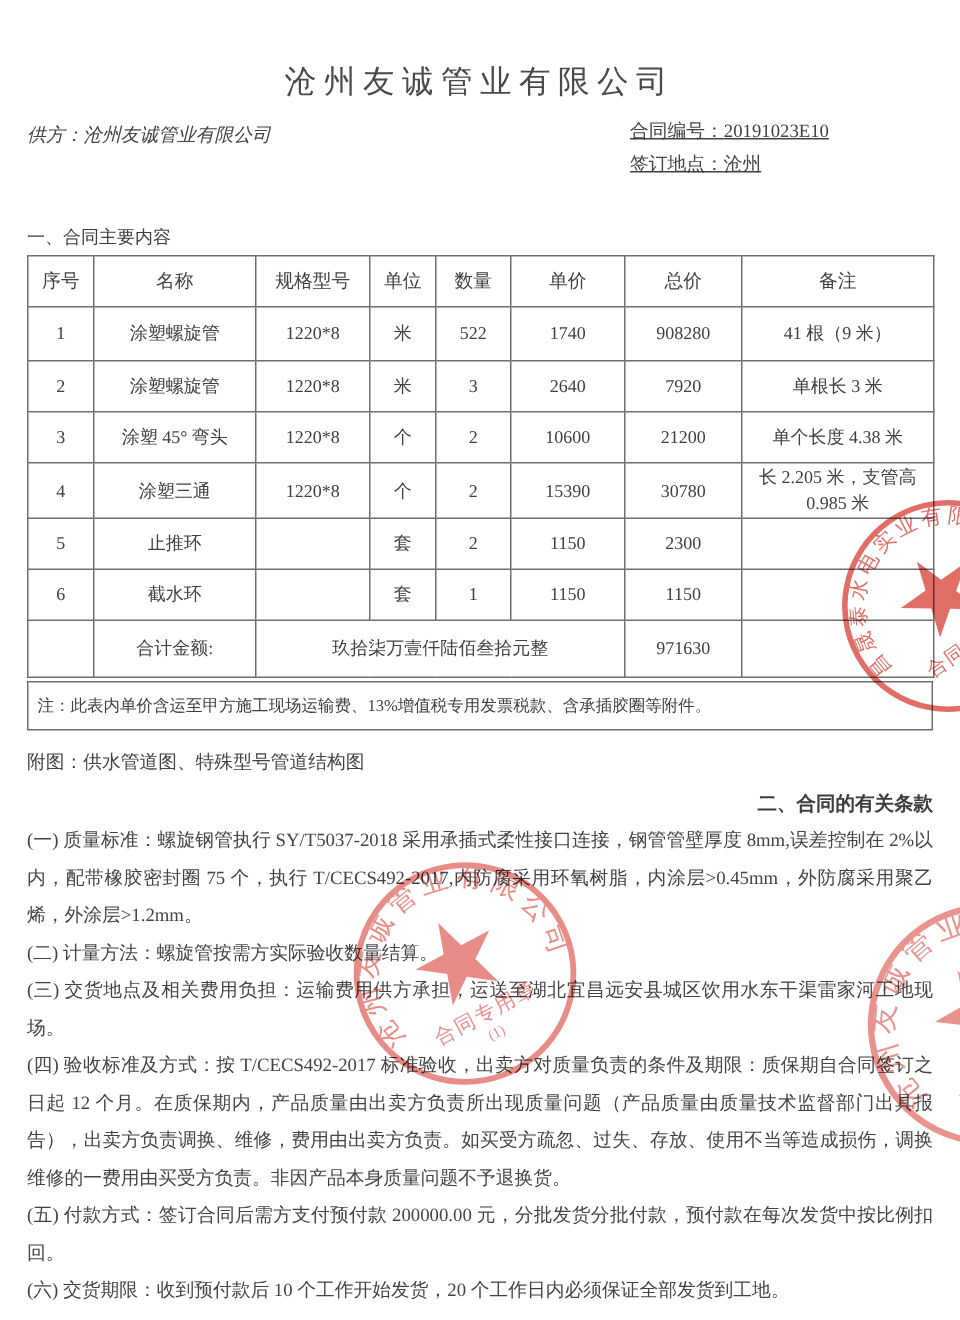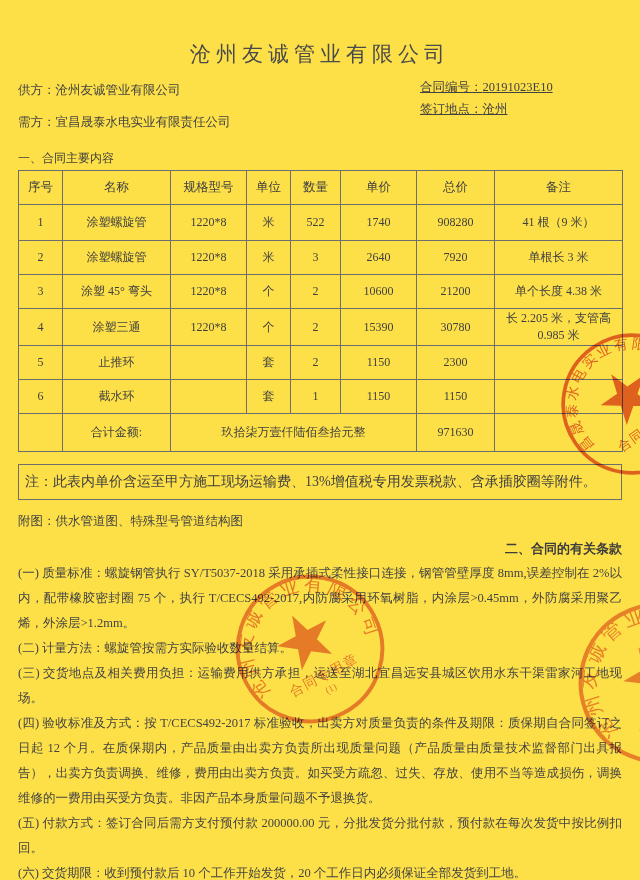--- a/index.html
+++ b/index.html
@@ -1,20 +1,20 @@
 <!DOCTYPE html>
 <html><head>
 <meta charset="utf-8">
 <style>
   html,body{margin:0;padding:0;background:#e8e8e8;}
   .page{
     position:relative;
     width:640px;height:880px;
     margin:0 auto;
-    background:#fde047;
+    background:#ffffff;
     overflow:hidden;
     font-family:"Liberation Serif","DejaVu Serif",serif;
     color:#424242;
   }
   .inner{position:relative;padding:0 18px;}
   .doc-title{
     margin-top:40px;
     text-align:center;
     font-size:21px;
     letter-spacing:5px;
@@ -22,21 +22,21 @@
   }
   .doc-subtitle{
     margin-top:13px;
     text-align:center;
     font-size:18px;
     letter-spacing:9px;
     color:#4a4a4a;
   }
   .info{position:relative;margin-top:10px;height:52px;font-size:12.5px;}
   .party-line{position:absolute;left:0;}
-  .party-supplier{top:4px;}
+  .party-supplier{top:4px;font-style:italic;}
   .party-buyer{top:36px;}
   .meta-block{position:absolute;left:402px;top:-2px;line-height:22px;text-decoration:underline;}
   .sec-title{font-size:12px;font-weight:normal;color:#3d3d3d;margin-top:20px;}
   table.items{
     margin-top:3px;
     border-collapse:collapse;
     width:604px;
     font-size:12px;
     color:#404040;
     table-layout:fixed;
@@ -47,25 +47,25 @@
     vertical-align:middle;
     font-weight:normal;
     padding:1px 2px;
     overflow:hidden;
   }
   table.items th{height:31px;font-size:12.5px;}
   table.items td{height:31px;}
   tr.row-tall td{height:33px;}
   tr.total-row td{height:35px;}
   .note-box{
-    margin-top:12px;
+    margin-top:2px;
     width:590px;
     border:1px solid #6e6e6e;
     padding:8px 6px;
-    font-size:14px;
+    font-size:11px;
     color:#404040;
   }
   .attach-line{margin-top:13px;font-size:12.5px;}
   .sec2-title{margin-top:10px;font-size:13px;font-weight:bold;color:#3d3d3d;text-align:right;}
   .clauses{margin-top:3px;font-size:12.5px;line-height:25px;color:#434343;}
   .clauses p{margin:0;text-align:justify;}
   
   .stamp{
     position:absolute;
     color:#d8453c;
@@ -86,21 +86,20 @@
 </head>
 <body>
 
 <div class="page">
   <div class="inner">
 
     <div class="doc-title">沧州友诚管业有限公司</div>
 
     <div class="info">
       <div class="party-line party-supplier"><span>供方：</span><span>沧州友诚管业有限公司</span></div>
-      <div class="party-line party-buyer"><span>需方：</span><span>宜昌晟泰水电实业有限责任公司</span></div>
       <div class="meta-block">
         <div><span>合同编号：</span><span>20191023E10</span></div>
         <div><span>签订地点：</span><span>沧州</span></div>
       </div>
     </div>
 
     <div class="sec-title">一、合同主要内容</div>
 
     <table class="items">
       <colgroup>

